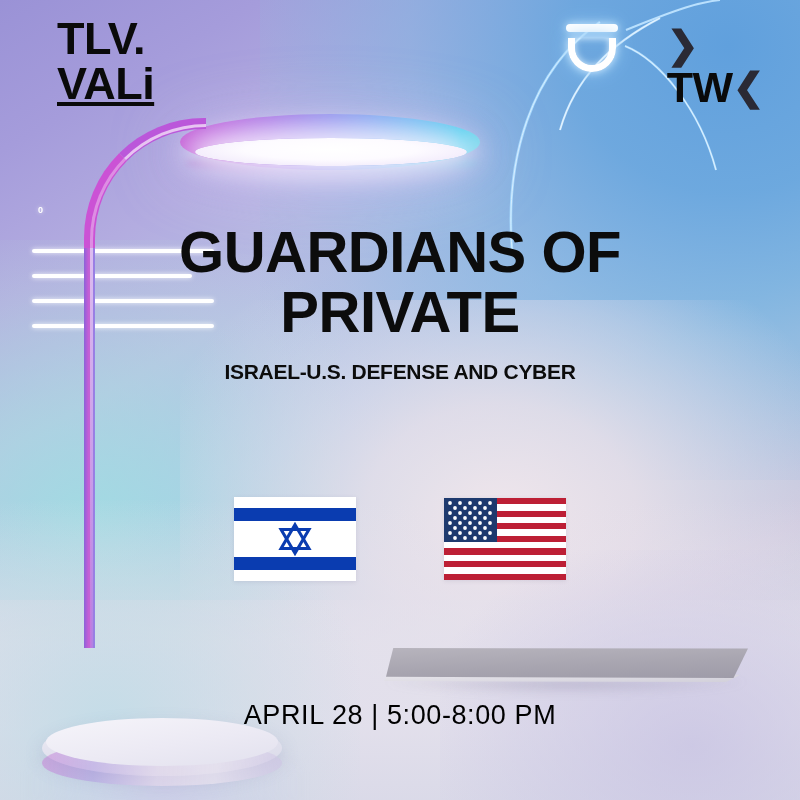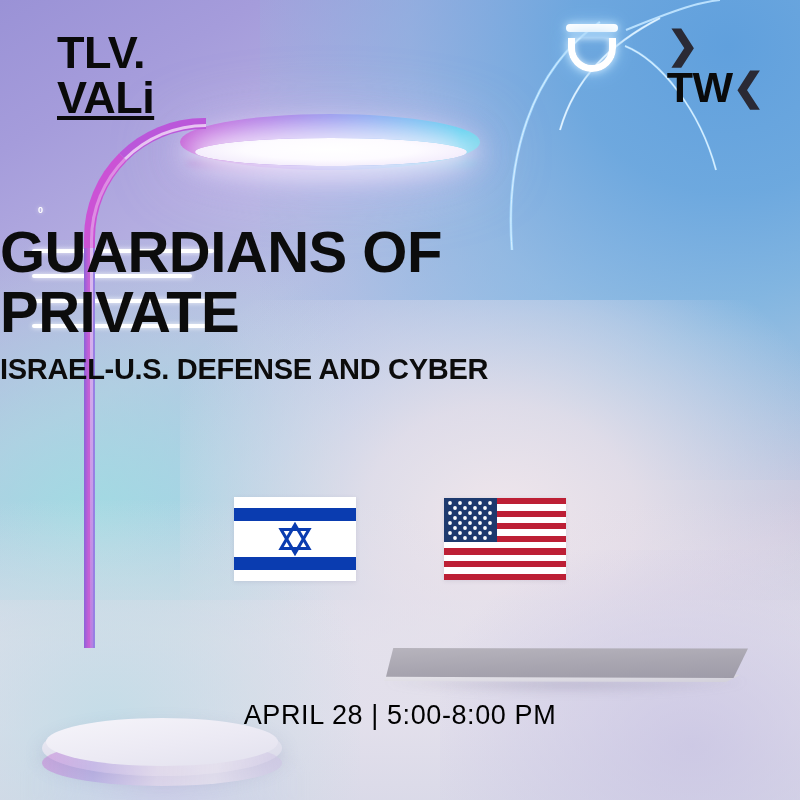--- a/index.html
+++ b/index.html
@@ -256,21 +256,21 @@
   .slab-shadow {
     position:absolute; left:10px; top:32px;
     width:356px; height:14px;
     background:radial-gradient(ellipse at 50% 0%,
       rgba(120,115,145,0.35) 0%, rgba(140,135,165,0) 75%);
     filter:blur(4px);
   }
 
   
   .logo-tlv {
-    position:absolute; left:57px; top:32px;
+    position:absolute; left:57px; top:18px;
     color:#0a0a0a;
     font-weight:900;
     font-size:45px;
     line-height:0.95;
     letter-spacing:-0.5px;
   }
   .logo-tlv .l2 { margin-top:2px;text-decoration:underline; }
   .logo-tlv .dot { font-size:45px; }
 
   .logo-isr {
@@ -287,33 +287,33 @@
   .logo-isr .r2 { justify-content:flex-start; margin-top:2px; }
   .chev {
     font-size:38px; font-weight:900;
     color:#2a2a35;
     line-height:1;
   }
 
   
   .headline {
     position:absolute; left:0; right:0; top:222px;
-    text-align:left;
+    text-align:center;
     color:#0c0c0c;
   }
   .h-main {
     font-weight:900;
     font-size:58px;
     line-height:1.04;
     letter-spacing:-0.5px;
   }
   .h-sub {
-    margin-top:10px;
+    margin-top:17px;
     font-weight:900;
-    font-size:29px;
+    font-size:21px;
     line-height:1.16;
     letter-spacing:-0.3px;
   }
 
   
   .flags {
     position:absolute; left:0; right:0; top:497px;
     display:flex; justify-content:center; align-items:center;
     gap:88px;
   }

